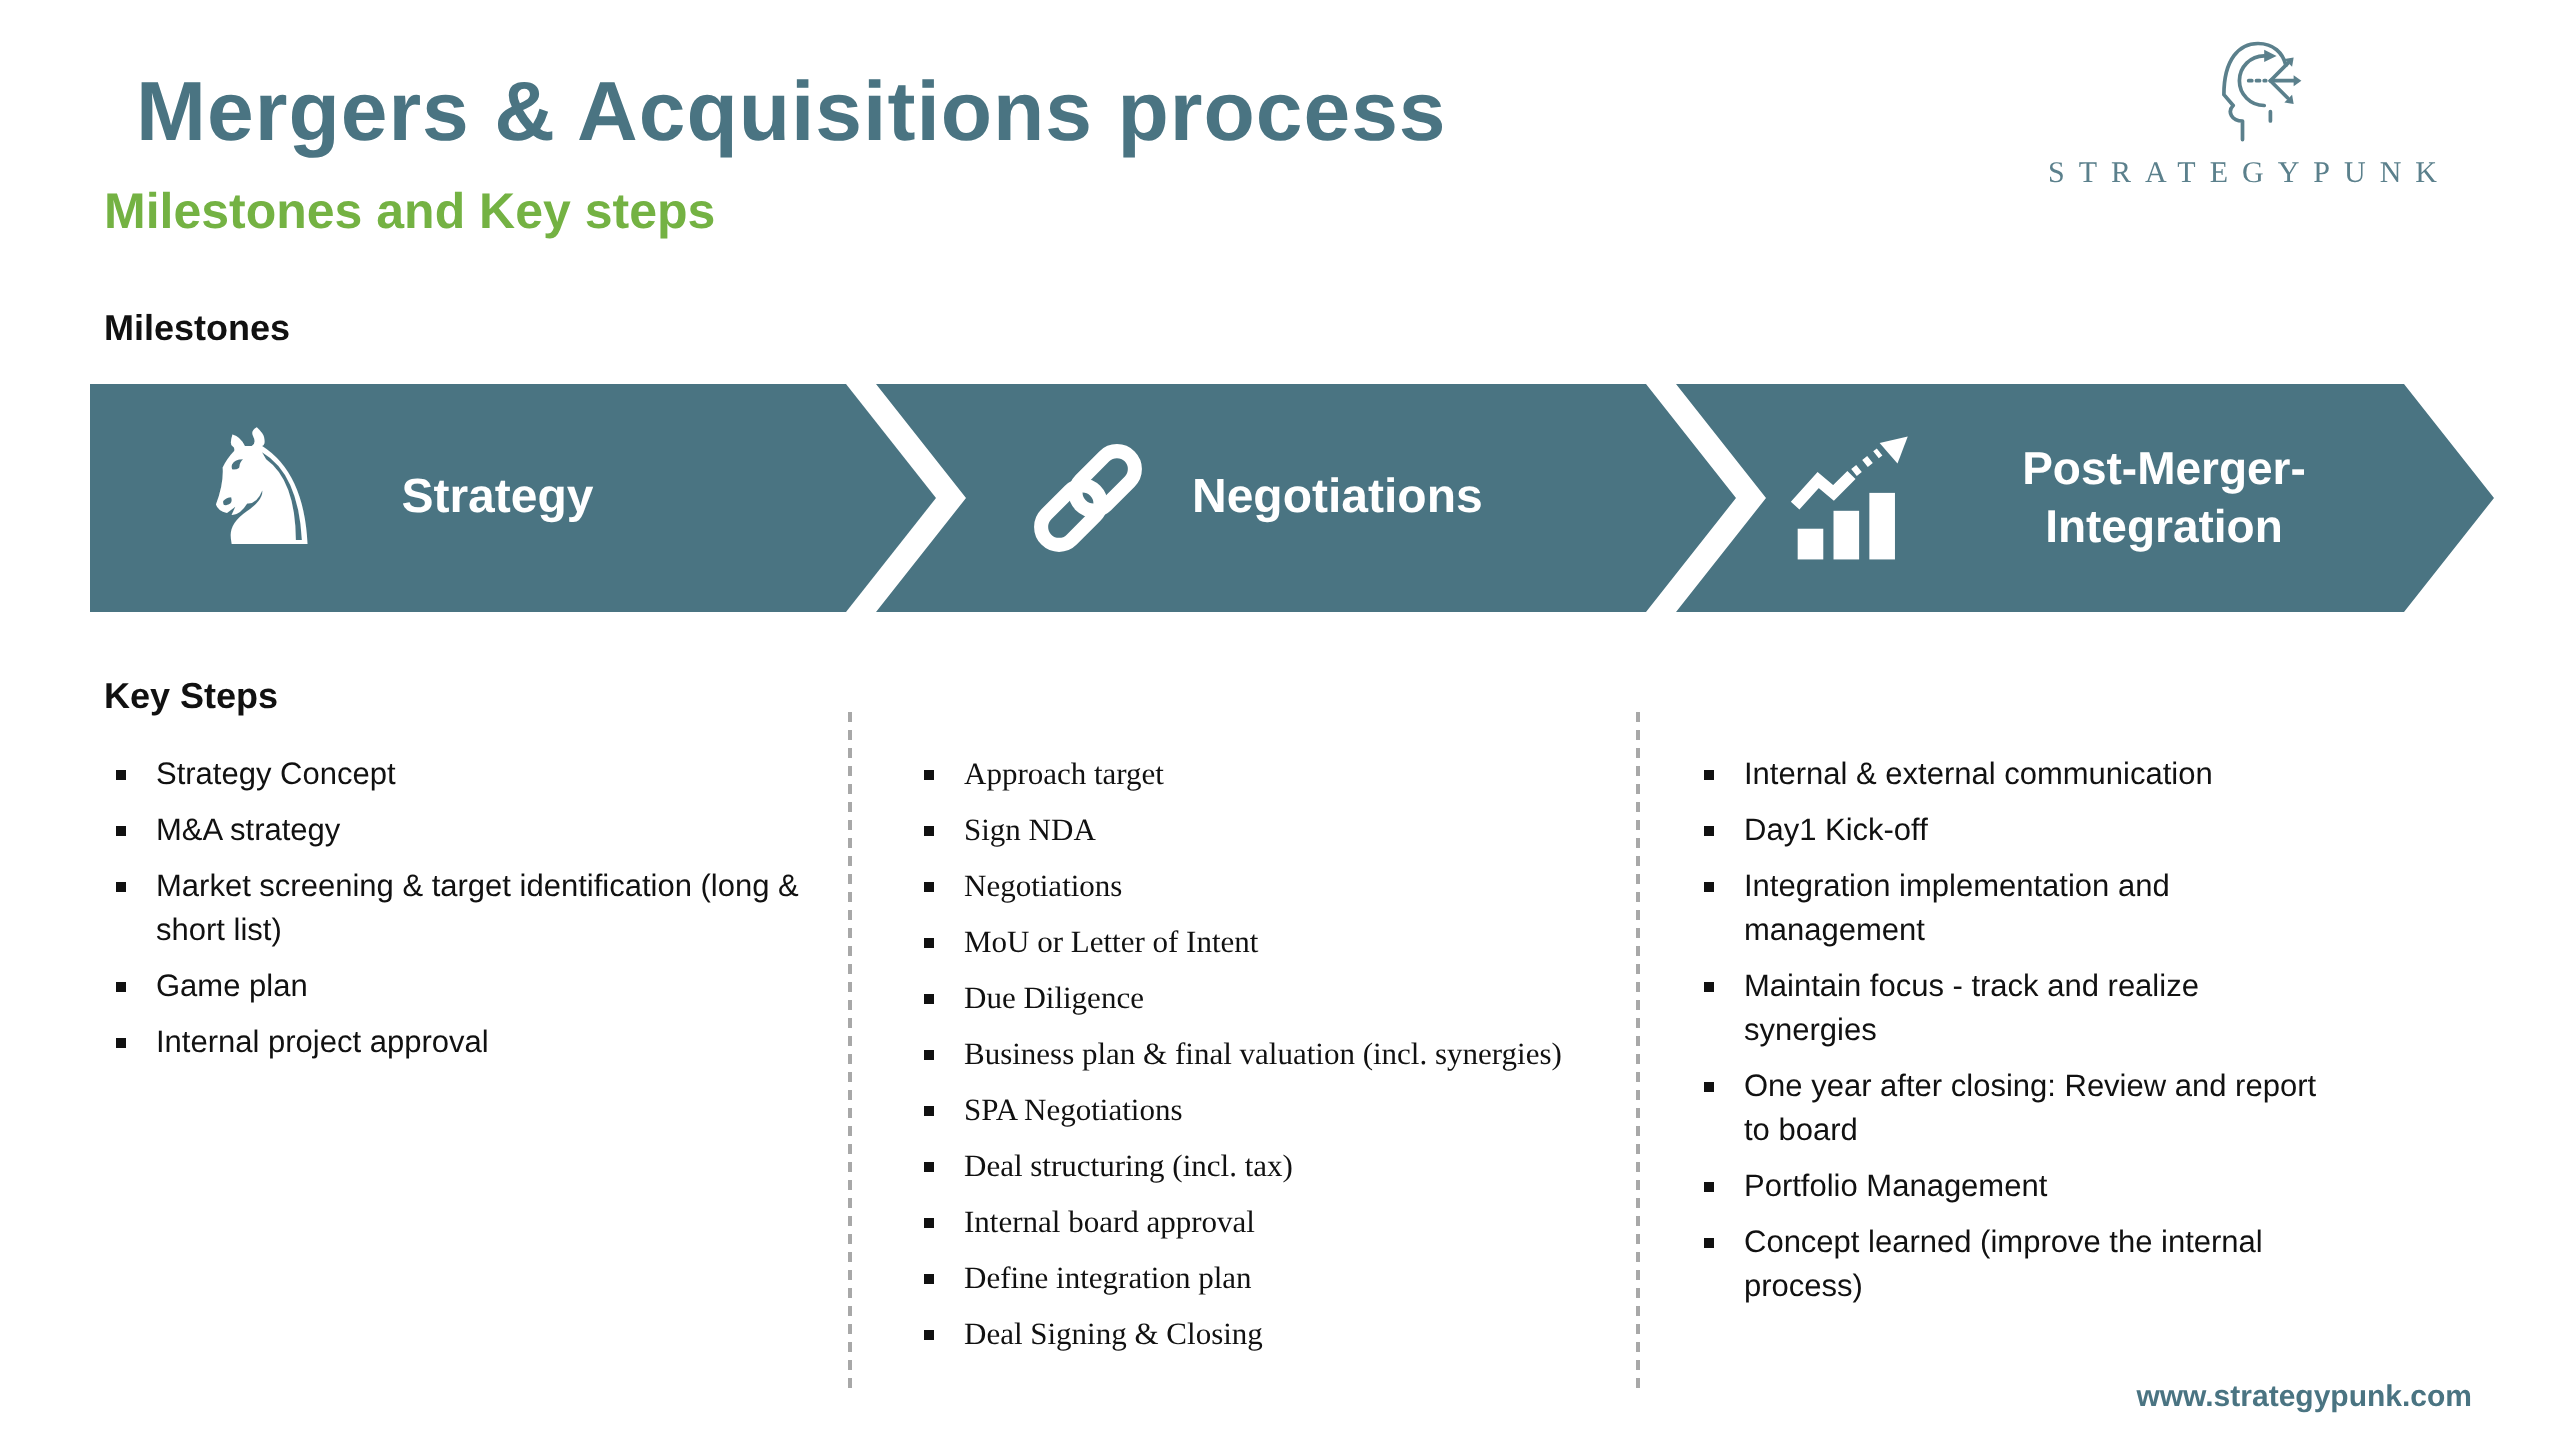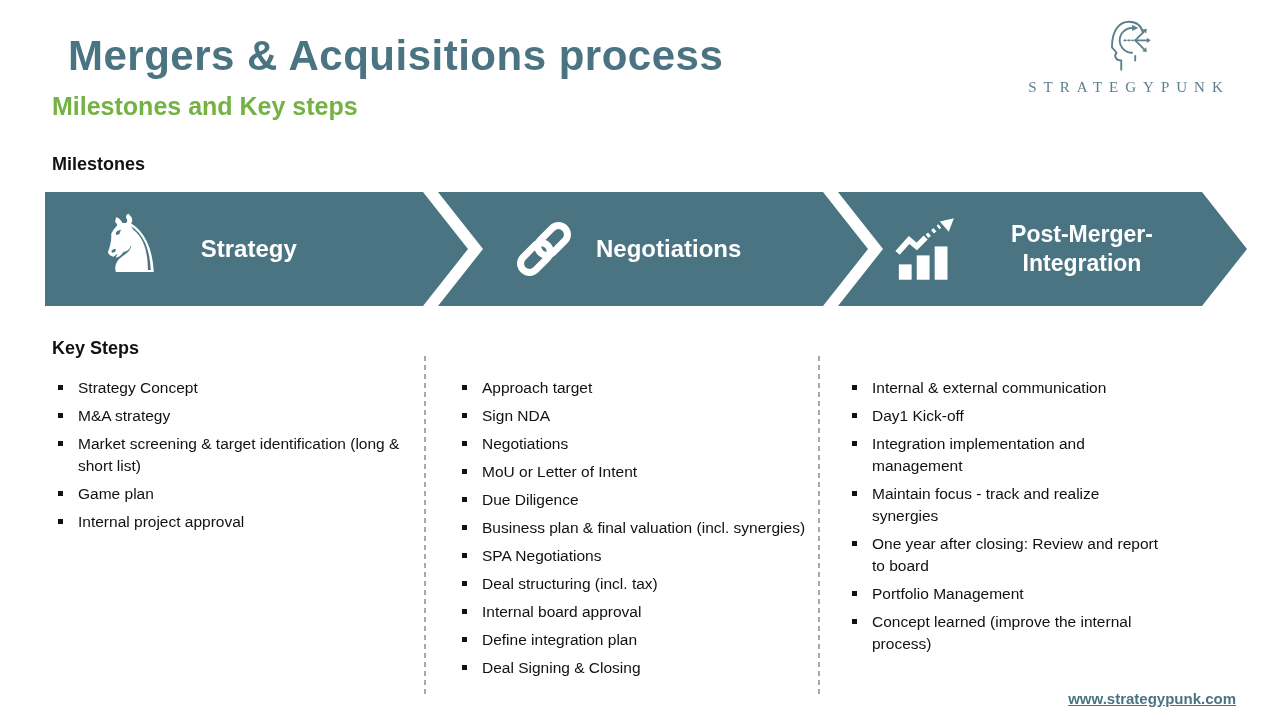--- a/index.html
+++ b/index.html
@@ -11,21 +11,21 @@
   body{font-family:"Liberation Sans","DejaVu Sans",sans-serif;color:var(--text);}
   .slide{position:relative;width:1280px;height:720px;background:#fff;overflow:hidden;}
 
   .title{position:absolute;left:68px;top:32px;font-size:42px;font-weight:700;color:var(--teal);letter-spacing:.5px;}
   .subtitle{position:absolute;left:52px;top:92px;font-size:25px;font-weight:700;color:var(--green);}
   .section-label{position:absolute;left:52px;font-size:18px;font-weight:700;color:var(--text);}
   .milestones-label{top:154px;}
   .keysteps-label{top:338px;}
 
   
-  .logo{position:absolute;top:14px;right:46px;width:210px;text-align:center;color:var(--logo_teal);}
+  .logo{position:absolute;top:14px;right:46px;width:210px;text-align:left;color:var(--logo_teal);}
   .logo svg{display:block;margin:0 auto;}
   .logo-text{margin-top:3px;font-family:"Liberation Serif","DejaVu Serif",serif;font-size:15px;letter-spacing:7px;color:var(--logo_teal);white-space:nowrap;}
 
   
   .arrow{position:absolute;top:192px;height:114px;background:var(--teal);color:#fff;
          display:flex;align-items:center;}
   .arrow1{left:45px;width:423px;padding-left:50px;
     clip-path:polygon(0 0, calc(100% - 45px) 0, 100% 50%, calc(100% - 45px) 100%, 0 100%);}
   .arrow2{left:438px;width:430px;padding-left:74px;
     clip-path:polygon(0 0, calc(100% - 45px) 0, 100% 50%, calc(100% - 45px) 100%, 0 100%, 45px 50%);}
@@ -33,33 +33,33 @@
     clip-path:polygon(0 0, calc(100% - 45px) 0, 100% 50%, calc(100% - 45px) 100%, 0 100%, 45px 50%);}
   .m-label{font-size:24px;font-weight:700;}
   .arrow1 .m-label{margin-left:34px;text-align:center;}
   .arrow2 .m-label{margin-left:20px;}
   .arrow3 .m-label{margin-left:26px;max-width:192px;text-align:center;line-height:1.25;font-size:23px;}
   .knight{font-family:"DejaVu Sans",sans-serif;font-size:80px;line-height:1;margin-top:-8px;}
 
   
   .col{position:absolute;top:377px;margin:0;padding:0;list-style:none;font-size:15.5px;line-height:22px;}
   .col1{left:52px;width:366px;}
-  .col2{left:456px;width:360px;}
+  .col2{left:456px;width:360px;font-family:Liberation Serif, serif;}
   .col3{left:846px;width:318px;}
   .col li{display:flex;margin-bottom:6px;}
   .bullet{flex:none;width:5px;height:5px;background:var(--text);margin:8px 15px 0 6px;}
   .li-text{display:block;flex:1;}
   .col2 .li-text{text-align:justify;}
 
   .divider{position:absolute;top:356px;height:338px;width:2px;
     background:repeating-linear-gradient(to bottom,var(--divider) 0 5px,transparent 5px 9px);}
   .divider1{left:424px;}
   .divider2{left:818px;}
 
-  .footer{position:absolute;right:44px;bottom:13px;font-size:15px;font-weight:700;color:var(--teal);text-decoration:underline;}
+  .footer{position:absolute;right:44px;bottom:13px;font-size:15px;font-weight:700;color:var(--teal);}
 </style>
 </head>
 <body>
 
 <div class="slide">
 
   <div class="title">Mergers &amp; Acquisitions process</div>
   <div class="subtitle">Milestones and Key steps</div>
 
   <div class="logo">

